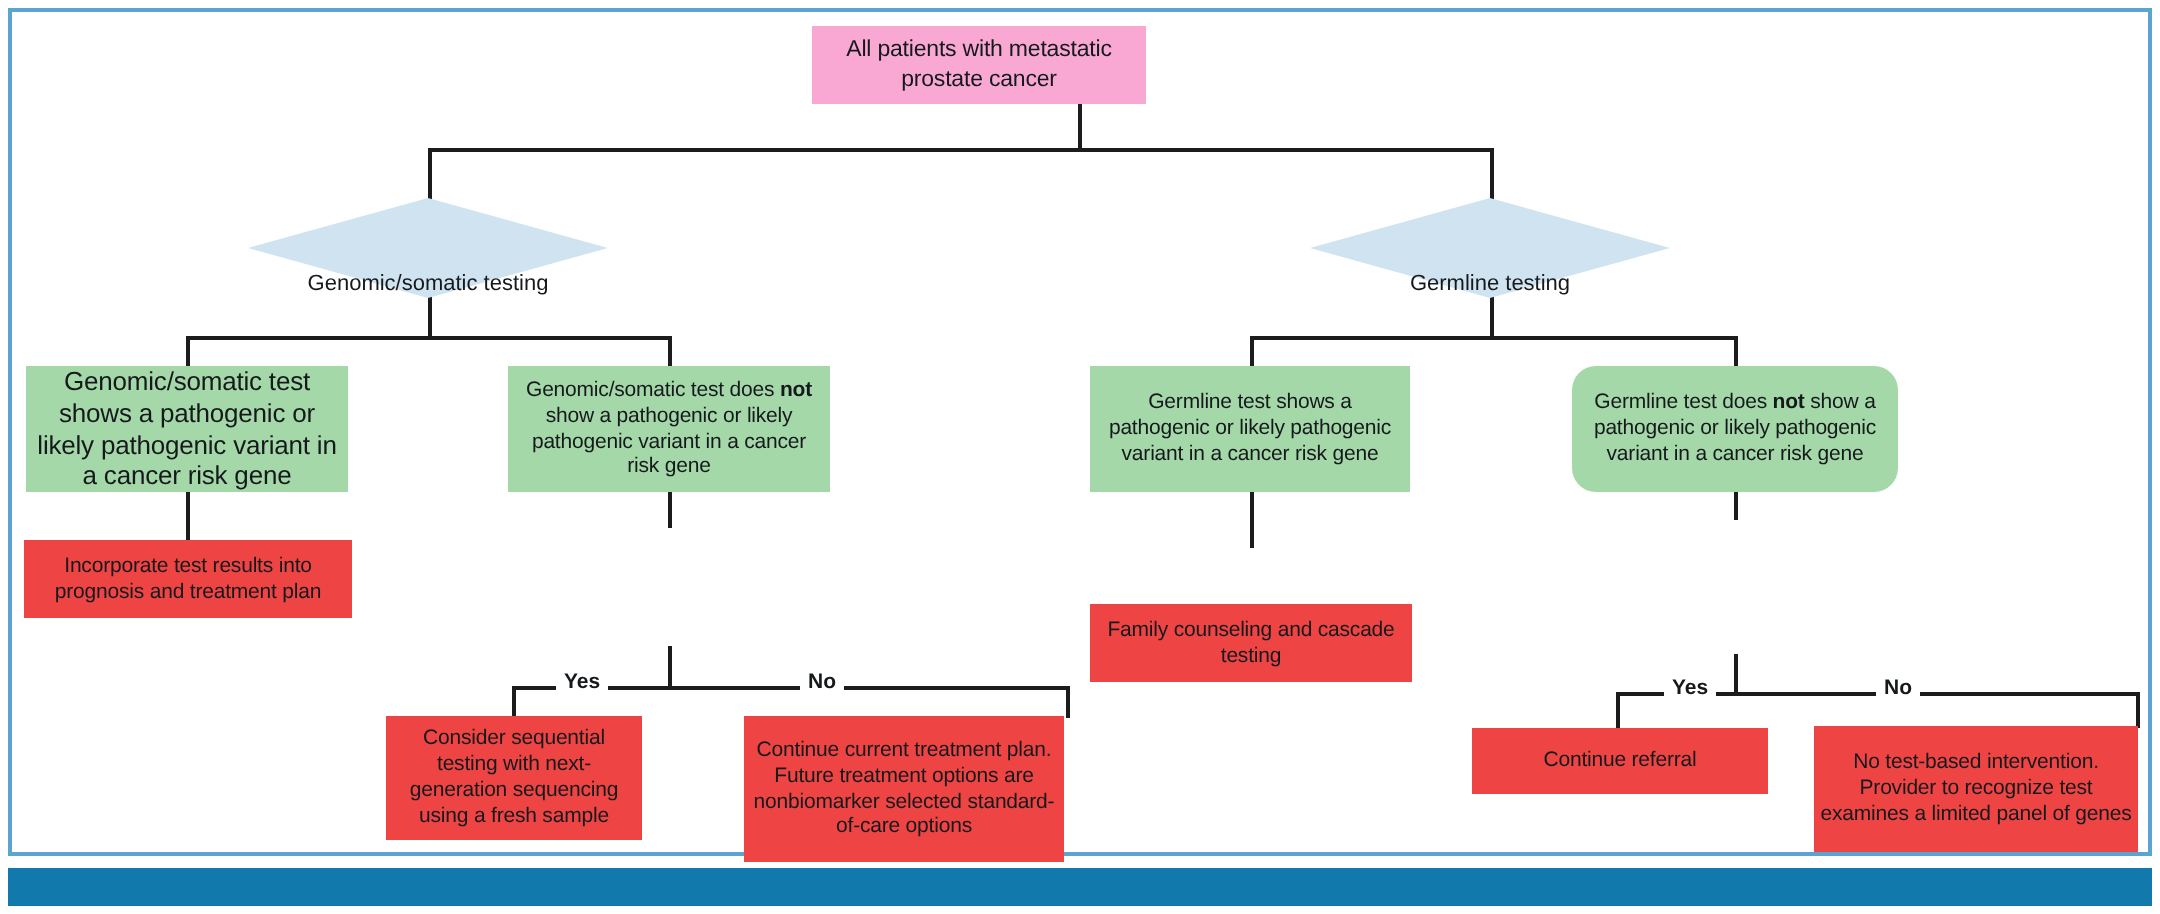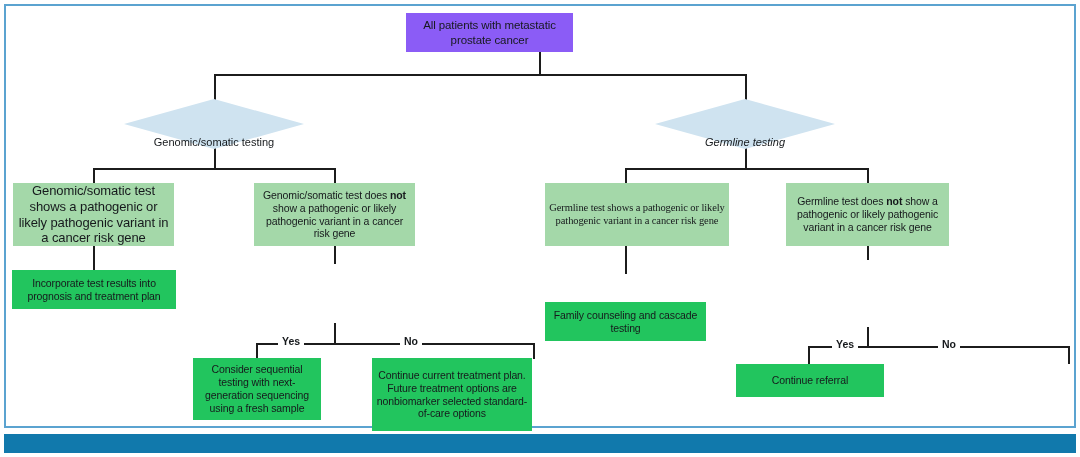--- a/index.html
+++ b/index.html
@@ -44,23 +44,23 @@
     display:flex;
     align-items:center;
     justify-content:center;
     text-align:center;
     color:#16191c;
     line-height:1.22;
     letter-spacing:-0.1px;
     z-index:5;
   }
   .node span{display:block;padding:0 3px;}
-  .box-yellow{background:#8b5cf6;}
+  .box-yellow{background:#f9a8d4;}
   .box-green{background:#a4d8a9;}
-  .box-blue{background:#22c55e;}
+  .box-blue{background:#ef4444;}
 
   
   .diamond{
     position:absolute;
     z-index:4;
   }
   .diamond .dshape{
     position:absolute;
     left:0;top:0;width:100%;height:100%;
   }
@@ -140,42 +140,42 @@
 
     <div class="diamond" style="left:124px;top:99px;width:180px;height:50px;">
       <svg class="dshape" viewBox="0 0 180 50" preserveAspectRatio="none">
         <polygon points="90,0 180,25 90,50 0,25" fill="#cfe3f0"></polygon>
       </svg>
       <div class="dlabel" style="font-size:11px;">
         <span>Genomic/somatic testing</span>
       </div>
     </div>
 
-    <div class="diamond" style="left:655px;top:99px;width:180px;height:50px;font-style:italic;">
+    <div class="diamond" style="left:655px;top:99px;width:180px;height:50px;">
       <svg class="dshape" viewBox="0 0 180 50" preserveAspectRatio="none">
         <polygon points="90,0 180,25 90,50 0,25" fill="#cfe3f0"></polygon>
       </svg>
       <div class="dlabel" style="font-size:11px;">
         <span>Germline testing</span>
       </div>
     </div>
 
     <div class="node box-green" style="left:13px;top:183px;width:161px;height:63px;font-size:13px;">
       <span>Genomic/somatic test shows a pathogenic or likely pathogenic variant in a cancer risk gene</span>
     </div>
 
     <div class="node box-green" style="left:254px;top:183px;width:161px;height:63px;font-size:10.5px;">
       <span>Genomic/somatic test does <b>not</b> show a pathogenic or likely pathogenic variant in a cancer risk gene</span>
     </div>
 
-    <div class="node box-green" style="left:545px;top:183px;width:184px;height:63px;font-size:10.5px;font-family:Liberation Serif, serif;">
+    <div class="node box-green" style="left:545px;top:183px;width:160px;height:63px;font-size:10.5px;">
       <span>Germline test shows a pathogenic or likely pathogenic variant in a cancer risk gene</span>
     </div>
 
-    <div class="node box-green" style="left:786px;top:183px;width:163px;height:63px;font-size:10.5px;">
+    <div class="node box-green" style="left:786px;top:183px;width:163px;height:63px;font-size:10.5px;border-radius:12px;">
       <span>Germline test does <b>not</b> show a pathogenic or likely pathogenic variant in a cancer risk gene</span>
     </div>
 
     <div class="node box-blue" style="left:12px;top:270px;width:164px;height:39px;font-size:10.5px;">
       <span>Incorporate test results into prognosis and treatment plan</span>
     </div>
 
 
     <div class="branch-label" style="left:278px;top:335px;font-size:10.5px;">
       <span>Yes</span>
@@ -201,15 +201,18 @@
       <span>Yes</span>
     </div>
     <div class="branch-label" style="left:938px;top:338px;font-size:10.5px;">
       <span>No</span>
     </div>
 
     <div class="node box-blue" style="left:736px;top:364px;width:148px;height:33px;font-size:10.5px;">
       <span>Continue referral</span>
     </div>
 
+    <div class="node box-blue" style="left:907px;top:363px;width:162px;height:63px;font-size:10.5px;">
+      <span>No test-based intervention. Provider to recognize test examines a limited panel of genes</span>
+    </div>
 
   </div>
 </div>
 
 </body></html>

